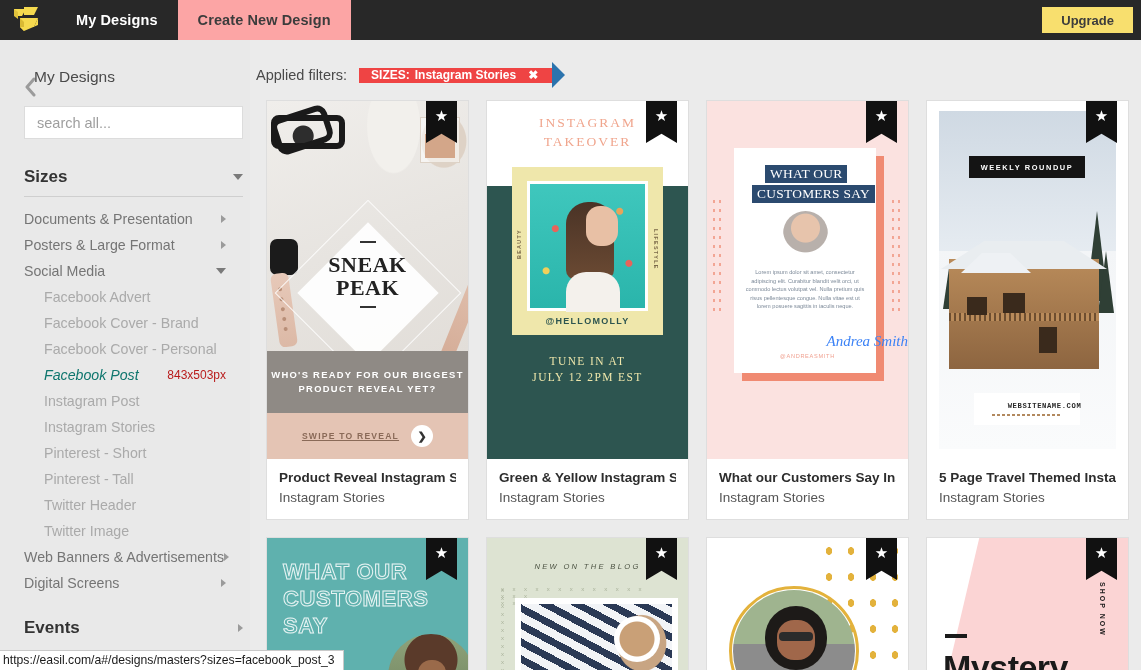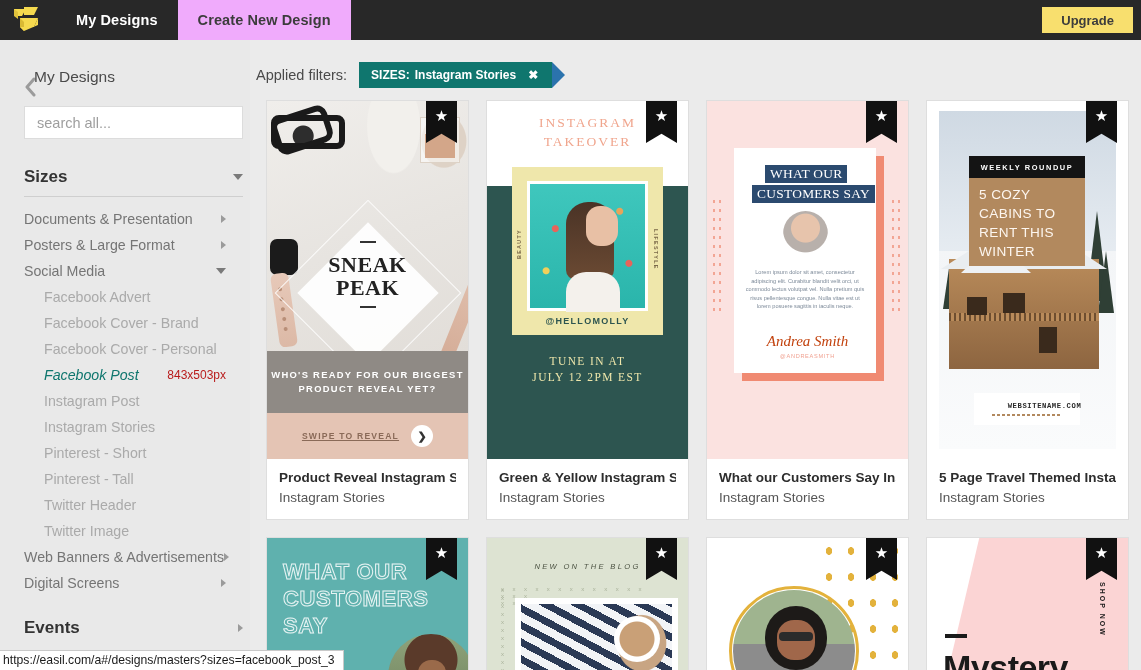--- a/index.html
+++ b/index.html
@@ -19,21 +19,21 @@
   }
   .logo-wrap {
     width: 56px; display: flex; align-items: center; justify-content: center;
   }
   .nav-item {
     display: flex; align-items: center; padding: 0 20px;
     color: #ffffff; font-size: 14.5px; font-weight: bold;
     letter-spacing: .1px; cursor: pointer; white-space: nowrap;
   }
   .nav-item.active {
-    background: #f0abfc; color: #3c3c3c;
+    background: #fca5a5; color: #3c3c3c;
   }
   .topbar-spacer { flex: 1; }
   .upgrade-btn {
     align-self: center; margin-right: 8px;
     background: #f8df6e; color: #3c3c3c;
     font-size: 13px; font-weight: bold;
     padding: 7px 19px 7px 19px; height: 26px;
     display: flex; align-items: center; cursor: pointer;
   }
 
@@ -103,21 +103,21 @@
     position: absolute; top: 40px; left: 250px;
     width: 891px; height: 630px;
     background: #ebebeb; overflow: hidden;
   }
   .filters-row {
     display: flex; align-items: center;
     margin: 22px 0 0 6px;
   }
   .filters-label { font-size: 14.5px; color: #4a4a4a; margin-right: 12px; }
   .filter-chip {
-    position: relative; height: 26px; background: #0f766e;
+    position: relative; height: 15px; background: #ef4444;
     color: #ffffff; font-size: 12px; font-weight: bold;
     display: flex; align-items: center; padding: 0 14px 0 12px;
     cursor: pointer;
   }
   .filter-chip .key { margin-right: 5px; }
   .filter-chip .x { margin-left: 12px; font-size: 12px; font-weight: bold; cursor: pointer; }
   .chip-arrow {
     width: 0; height: 0;
     border-top: 13px solid transparent; border-bottom: 13px solid transparent;
     border-left: 13px solid #2b73ad;
@@ -246,22 +246,22 @@
   .c3-white { position:absolute; left:27px; top:47px; width:142px; height:225px; background:#fff; }
   .c3-t1, .c3-t2 { position:absolute; background:#2b4a6f; color:#fff;
     font-family:"Liberation Serif", serif; font-size:13.4px; letter-spacing:.3px;
     padding:1px 5px; z-index:4; }
   .c3-t1 { left:58px; top:64px; } .c3-t2 { left:45px; top:84px; }
   .c3-av { position:absolute; left:76px; top:110px; width:45px; height:45px; border-radius:50%;
     background: radial-gradient(circle at 50% 38%, #e7c4ac 0 14px, transparent 15px),
                 radial-gradient(circle at 50% 42%, #b8b0ab 0 22px, transparent 23px); z-index:4; }
   .c3-body { position:absolute; left:38px; top:167px; width:120px; z-index:4;
     color:#7d8a99; font-size:5.6px; line-height:8.6px; text-align:center; }
-  .c3-sig { position:absolute; left:0; right:0; top:232px; text-align:center; z-index:4;
-    font-family:"Liberation Serif", serif; font-style:italic; color:#c2410c; font-size:15px; }
+  .c3-sig { position:absolute; left:0; right:0; top:232px; text-align:right; z-index:4;
+    font-family:"Liberation Serif", serif; font-style:italic; color:#3b82f6; font-size:15px; }
   .c3-handle { position:absolute; left:0; right:0; top:252px; text-align:center; z-index:4;
     color:#f0a292; font-size:5.6px; letter-spacing:.7px; }
 
   
   .c4-sky { position:absolute; left:12px; top:10px; right:12px; height:160px;
     background:linear-gradient(180deg,#cfd9e3,#e9eef3); }
   .c4-snow { position:absolute; left:12px; top:150px; right:12px; bottom:10px;
     background:linear-gradient(180deg,#f3f5f7 0%,#fafbfc 100%); }
   .c4-cabin { position:absolute; left:22px; top:158px; width:150px; height:110px;
     background:linear-gradient(180deg,#b98b5a,#8d6540); }
@@ -573,21 +573,20 @@
           <div class="c4-cabin"></div>
           <div class="c4-roof"></div>
           <div class="c4-roof2"></div>
           <div class="c4-rail"></div>
           <div class="c4-win c4-w1"></div>
           <div class="c4-win c4-w2"></div>
           <div class="c4-win c4-w3"></div>
           <div class="c4-black">
               <span>WEEKLY ROUNDUP</span>
             </div>
-          <div class="c4-tan"><span>5 COZY CABINS TO RENT THIS WINTER</span></div>
           <div class="c4-site">
             <b>WEBSITENAME.COM</b>
             <div class="c4-underline"></div>
           </div>
         </div>
         <div class="ribbon">
             <span class="star">★</span>
           </div>
       </div>
       <div class="meta">

